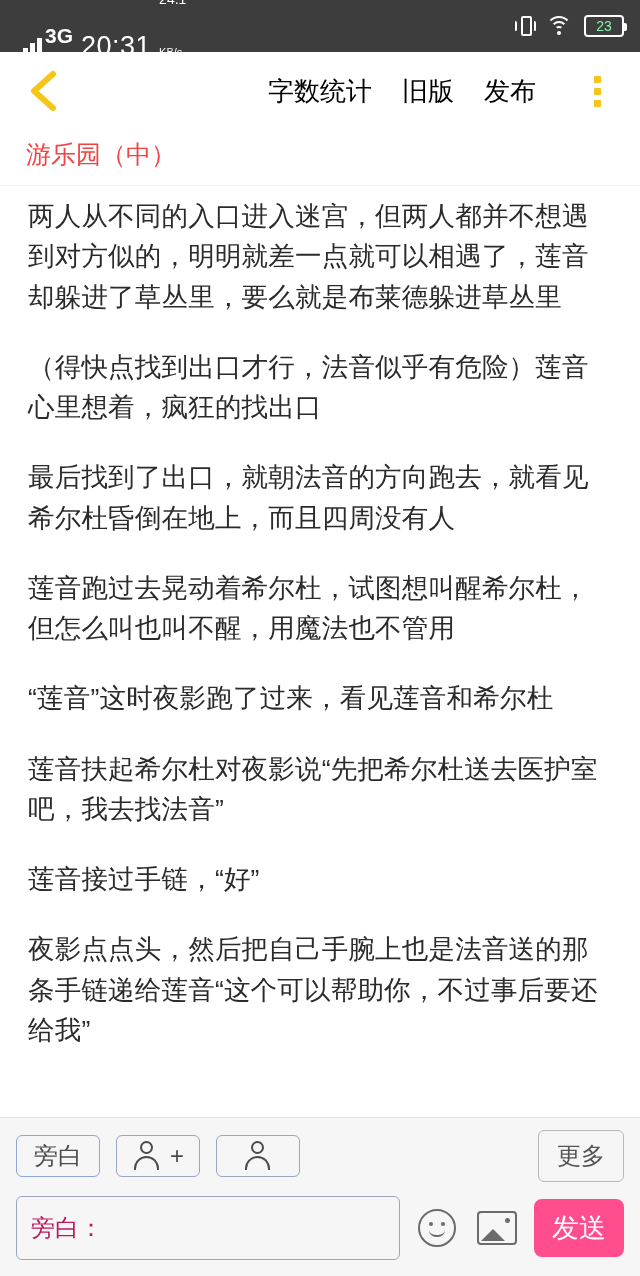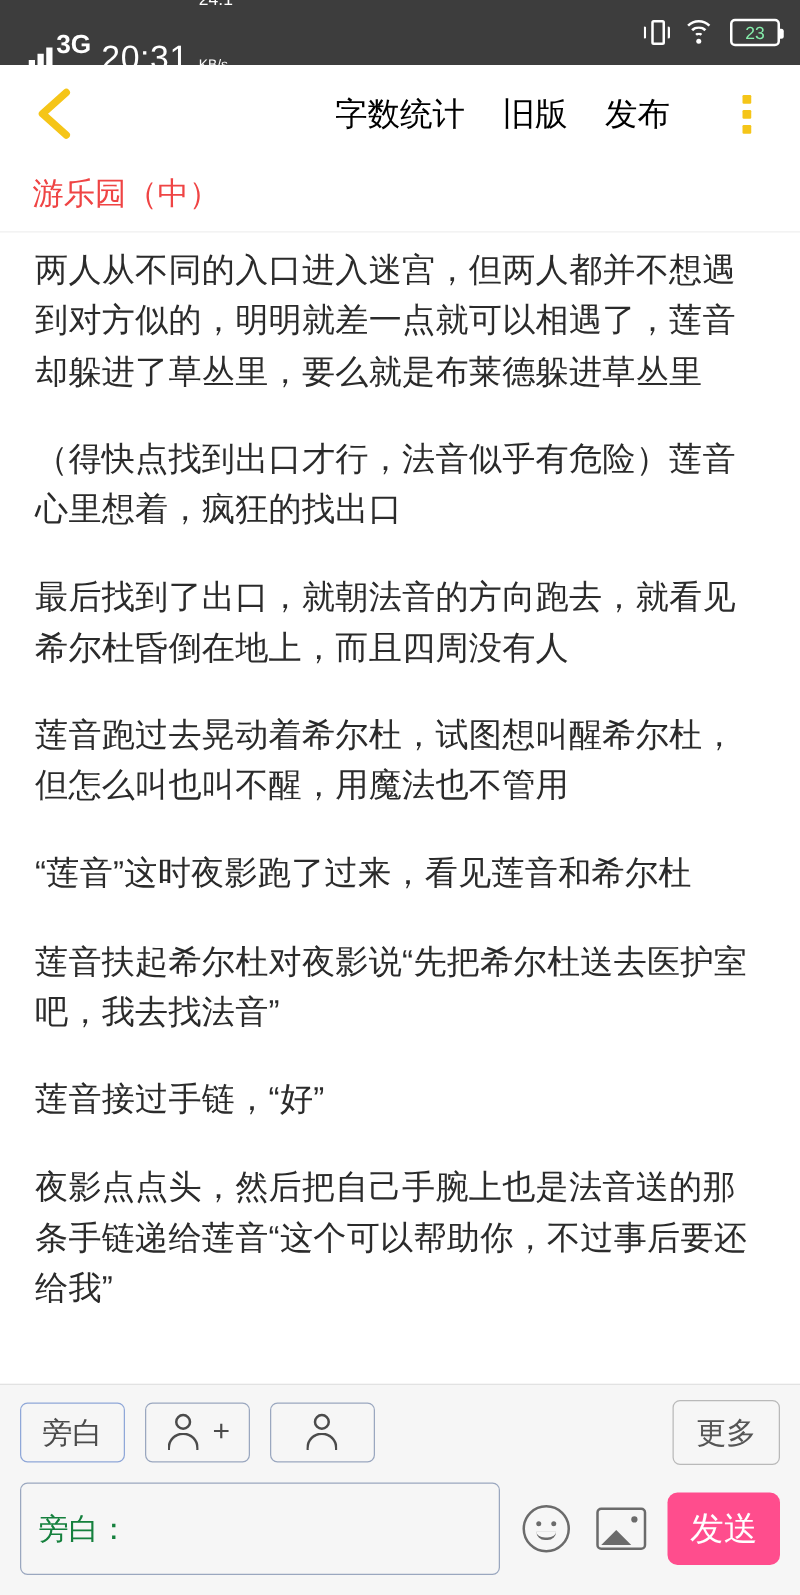--- a/index.html
+++ b/index.html
@@ -130,21 +130,21 @@
   .row1 {
     display: flex;
     align-items: center;
     gap: 16px;
     margin-bottom: 14px;
   }
   .chip {
     border: 1px solid #8fa7d8;
     border-radius: 6px;
     background: #f6f6f6;
-    height: 48px;
+    height: 42px;
     min-width: 84px;
     display: flex;
     align-items: center;
     justify-content: center;
     gap: 6px;
     padding: 0 14px;
     font-size: 24px;
     color: #4b4b4b;
   }
   .chip.plain { border-color: #9aa7bf; }
@@ -160,29 +160,29 @@
     font-size: 24px;
     color: #555;
   }
   .row2 {
     display: flex;
     align-items: center;
     gap: 14px;
   }
   .input-box {
     flex: 1 1 auto;
-    height: 74px;
+    height: 64px;
     border: 1px solid #9aa7bf;
     border-radius: 6px;
     background: #f6f6f6;
     display: flex;
     align-items: center;
     padding: 0 14px;
     font-size: 24px;
-    color: #15803d;
+    color: #be185d;
   }
   .ic-btn {
     width: 46px; height: 46px;
     display: flex; align-items: center; justify-content: center;
     color: #666;
   }
   .send-btn {
     background: #ff4d8d;
     color: #ffffff;
     border-radius: 8px;

